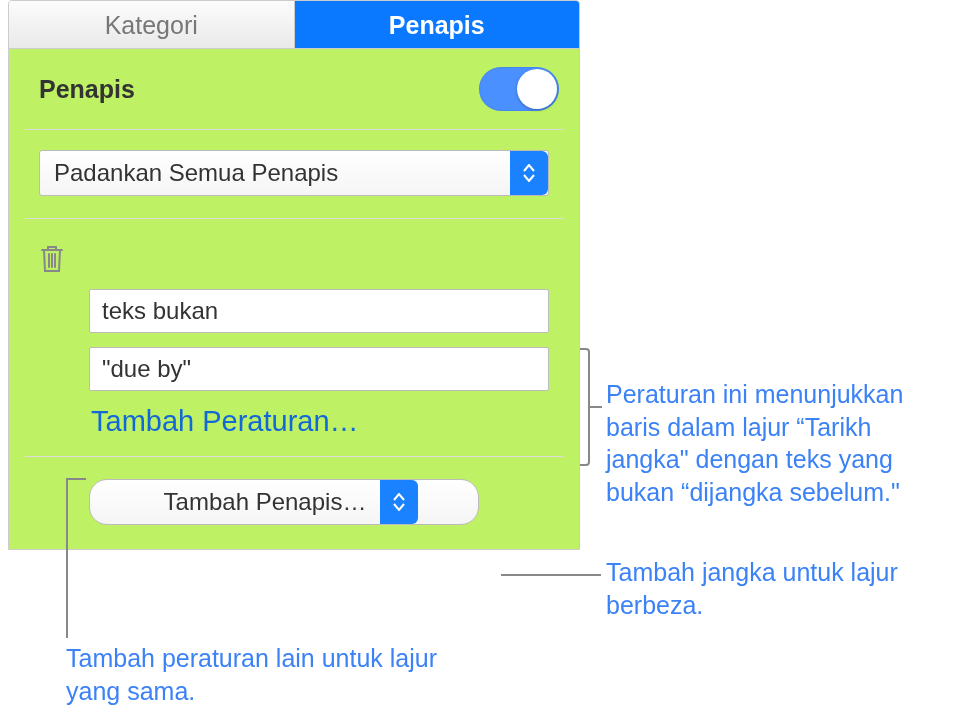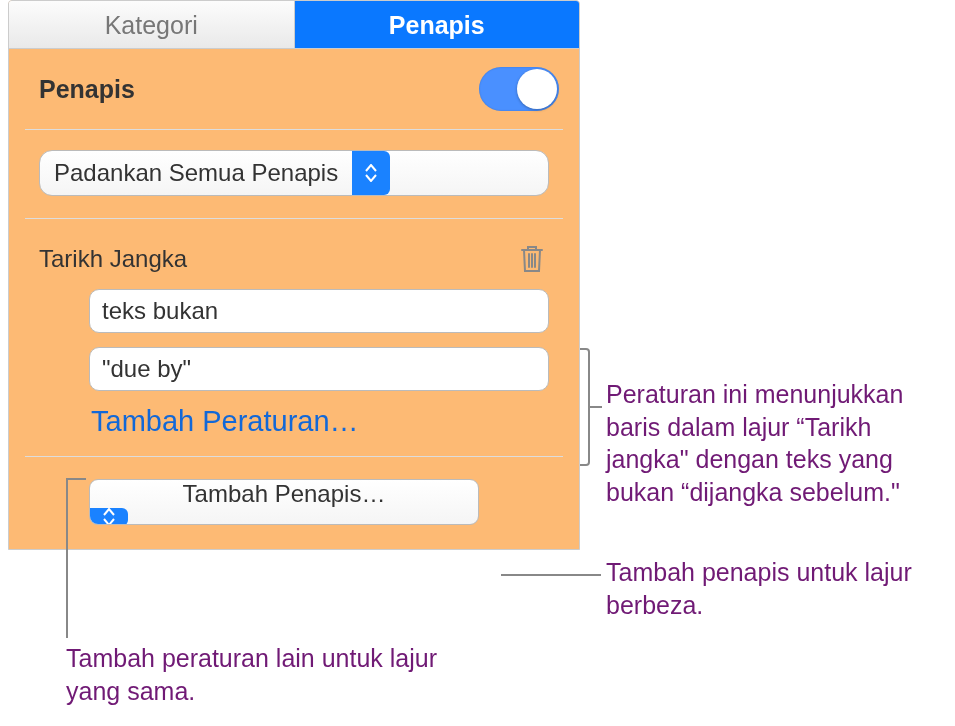--- a/index.html
+++ b/index.html
@@ -12,21 +12,21 @@
     font-size: 24px;
     color: #333;
   }
   .panel {
     position: absolute;
     left: 8px;
     top: 0;
     width: 572px;
     border: 1px solid #ccc;
     border-radius: 4px 4px 0 0;
-    background: #fdba74;
+    background: #bef264;
     overflow: hidden;
   }
   .tabs {
     display: flex;
     border-bottom: 1px solid #ccc;
     background: #f5f5f5;
   }
   .tab {
     flex: 1;
     text-align: center;
@@ -75,22 +75,23 @@
   }
   .section {
     border-top: 1px solid #ddd;
     margin: 10px 16px 0 16px;
     padding: 20px 14px 0 14px;
   }
   .match-select {
     width: 100%;
     display: flex;
     align-items: center;
+    justify-content: space-between;
     border: 1px solid #bbb;
-    border-radius: 13px;
+    border-radius: 3px;
     background: linear-gradient(#fff,#f5f5f5);
     padding: 0;
     height: 46px;
     font-size: 24px;
     color: #333;
     cursor: pointer;
     overflow: hidden;
   }
   .match-select-text {
     padding: 0 14px;
@@ -125,21 +126,21 @@
     height: 32px;
     cursor: pointer;
     color:#888;
   }
   .rule-body {
     padding: 6px 30px 0 80px;
   }
   .text-input {
     width: 100%;
     border: 1px solid #bbb;
-    border-radius: 10px;
+    border-radius: 2px;
     background: #fff;
     padding: 7px 12px;
     font-size: 24px;
     color: #333;
     margin-bottom: 14px;
   }
   .add-rule-link {
     color: #1268d8;
     font-size: 29px;
     cursor: pointer;
@@ -148,45 +149,44 @@
   }
   .add-filter-row {
     border-top: 1px solid #ddd;
     margin: 18px 16px 0 16px;
     padding: 22px 30px 24px 64px;
   }
   .add-filter-select {
     width: 390px;
     display: flex;
     align-items: center;
-    justify-content: space-between;
+    justify-content: center;
     border: 1px solid #bbb;
-    border-radius: 9px;
+    border-radius: 18px;
     background: linear-gradient(#fff,#f5f5f5);
     height: 46px;
     font-size: 24px;
     color: #333;
     cursor: pointer;
     overflow:hidden;
-    flex-direction:column;
   }
   .callout-line {
     position: absolute;
     background: #888;
   }
   .callout-bracket {
     position: absolute;
     border: 2px solid #888;
     border-left: none;
     border-radius: 0 4px 4px 0;
   }
   .annot {
     position: absolute;
     font-size: 25px;
-    color: #701a75;
+    color: #3b82f6;
     line-height: 1.3;
     max-width: 340px;
   }
 </style>
 </head>
 <body>
 
 <div class="panel">
 
   <div class="tabs">
@@ -209,21 +209,20 @@
             <path d="M1 7 L6 1 L11 7" fill="none" stroke="#fff" stroke-width="2"></path>
           </svg>
         <svg width="12" height="8" viewBox="0 0 12 8">
             <path d="M1 1 L6 7 L11 1" fill="none" stroke="#fff" stroke-width="2"></path>
           </svg>
       </span>
     </div>
   </div>
 
   <div class="rule-header">
-    <div class="rule-title">Tarikh Jangka</div>
     <div class="trash">
       <svg width="26" height="30" viewBox="0 0 26 30">
         <path d="M3 7 H23 M9 7 V4 H17 V7 M5 7 L6 28 H20 L21 7 M10 11 V24 M13 11 V24 M16 11 V24" fill="none" stroke="#888" stroke-width="2" stroke-linecap="round"></path>
       </svg>
     </div>
   </div>
 
   <div class="rule-body">
     <input class="text-input" value="teks bukan" style="">
     <input class="text-input" value="&quot;due by&quot;" style="">
@@ -244,17 +243,17 @@
     </div>
   </div>
 
 </div>
 
 <div class="callout-bracket" style="left:580px; top:348px; width:10px; height:118px;"></div>
 <div class="callout-line" style="left:590px; top:406px; width:12px; height:2px;"></div>
 <div class="annot" style="left:606px; top:378px;">Peraturan ini menunjukkan baris dalam lajur “Tarikh jangka" dengan teks yang bukan “dijangka sebelum."</div>
 
 <div class="callout-line" style="left:501px; top:574px; width:100px; height:2px;"></div>
-<div class="annot" style="left:606px; top:556px;">Tambah penapis untuk lajur berbeza.</div>
+<div class="annot" style="left:606px; top:556px;">Tambah jangka untuk lajur berbeza.</div>
 
 <div class="callout-line" style="left:66px; top:478px; height:160px; width:2px;"></div>
 <div class="callout-line" style="left:66px; top:478px; height:2px; width:20px;"></div>
 <div class="annot" style="left:66px; top:642px; max-width:380px;">Tambah peraturan lain untuk lajur yang sama.</div>
 
 </body></html>

